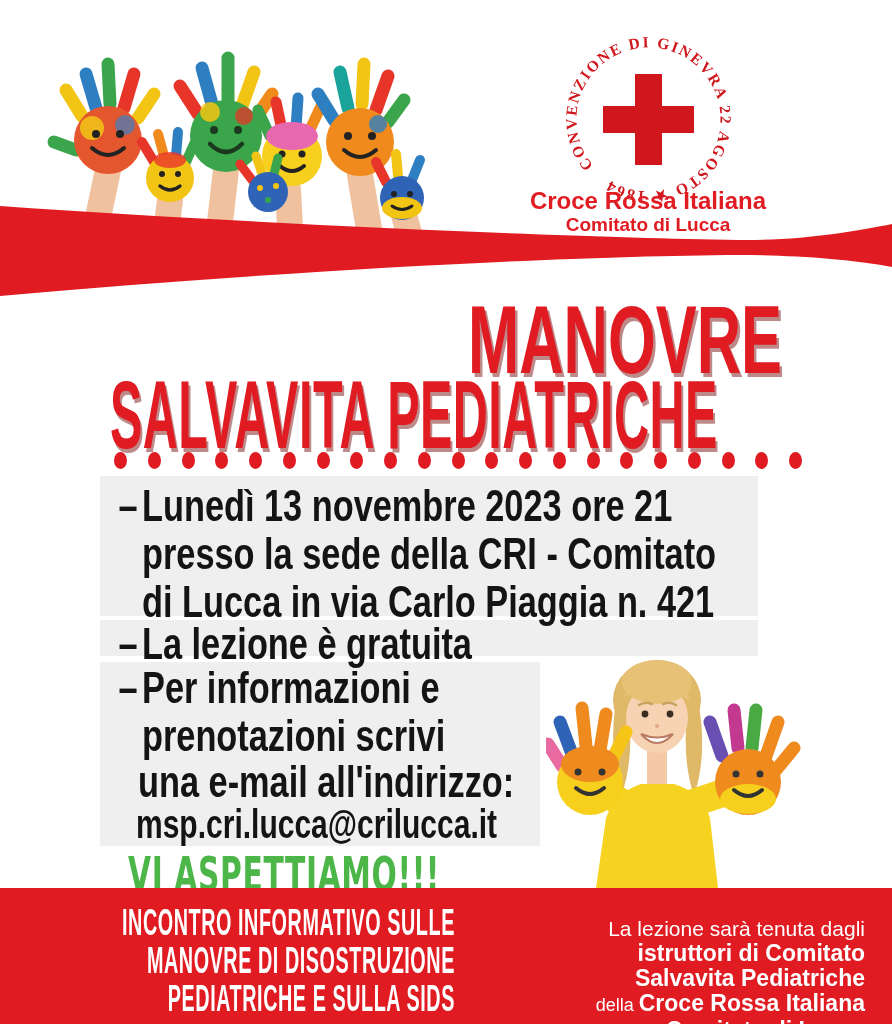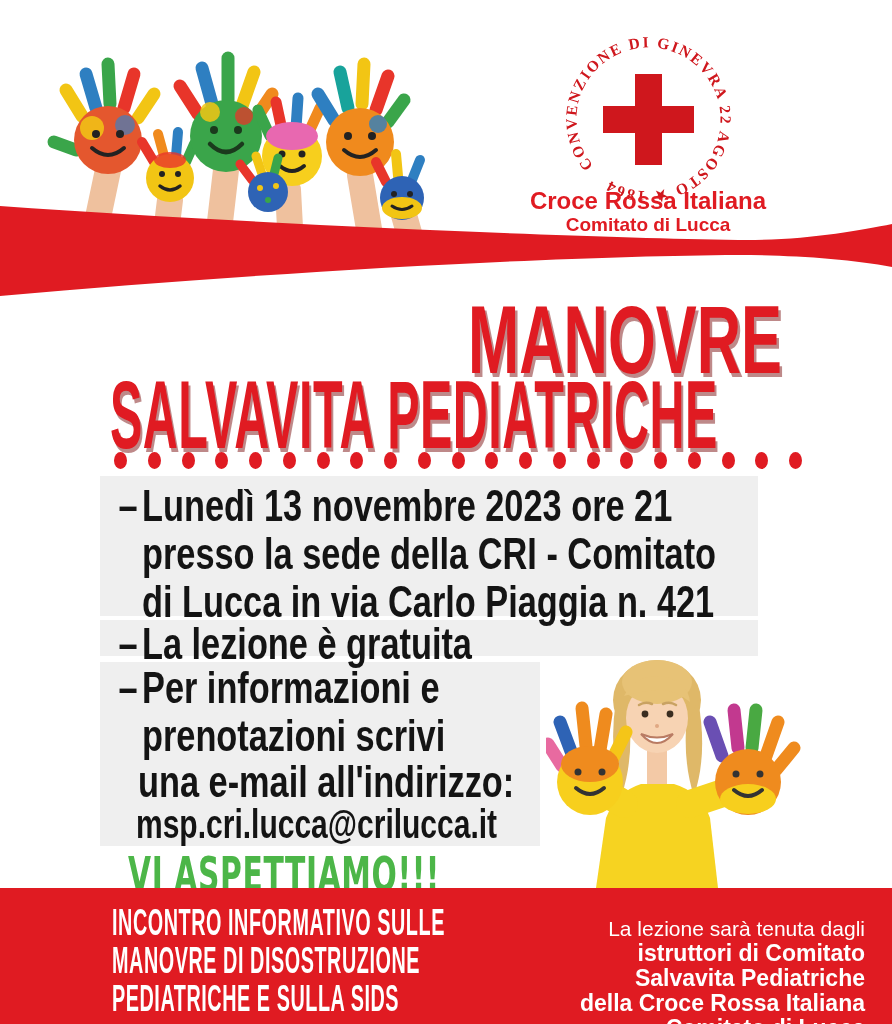--- a/index.html
+++ b/index.html
@@ -34,28 +34,28 @@
   .bl{color:var(--ink);font-weight:bold;font-size:44px;line-height:1;white-space:nowrap;
       transform:scaleX(.78);transform-origin:left top;z-index:3;}
   .bl-mark{position:absolute;left:-30px;top:0;}
   .bl-email{font-size:40px;transform:scaleX(.75);}
   
   .closing{left:128px;top:846px;font-size:48px;font-weight:bold;color:var(--green);
            font-family:"DejaVu Sans",sans-serif;transform:scaleX(.62);transform-origin:left top;
            white-space:nowrap;z-index:4;letter-spacing:1px;}
   
   .footer{left:0;top:888px;width:892px;height:136px;background:var(--red);z-index:5;}
-  .f-left{position:absolute;left:112px;top:16px;}
+  .f-left{position:absolute;left:122px;top:16px;text-align:right;}
   .f-left-line{color:var(--white);font-weight:bold;font-size:36px;line-height:38px;white-space:nowrap;
                transform:scaleX(.55);transform-origin:left top;font-family:"Liberation Sans",sans-serif;
                letter-spacing:1px;}
   .f-right{position:absolute;left:535px;top:28px;width:330px;text-align:right;color:var(--white);}
   .f-right .r1{font-size:21px;line-height:25px;}
   .f-right .rb{font-size:23px;line-height:25px;font-weight:bold;}
-  .f-right .rp{font-weight:bold;font-size:23px;}
+  .f-right .rp{font-weight:normal;font-size:18px;}
   svg{display:block;}
 </style>
 </head>
 <body>
 
 <div class="poster">
 
   <svg class="abs" style="left:30px;top:50px;z-index:1;" width="400" height="215" viewBox="0 0 400 215">
     <g stroke="#efc19e" stroke-width="26" stroke-linecap="round">
       <path d="M78,120 L58,215"></path>

